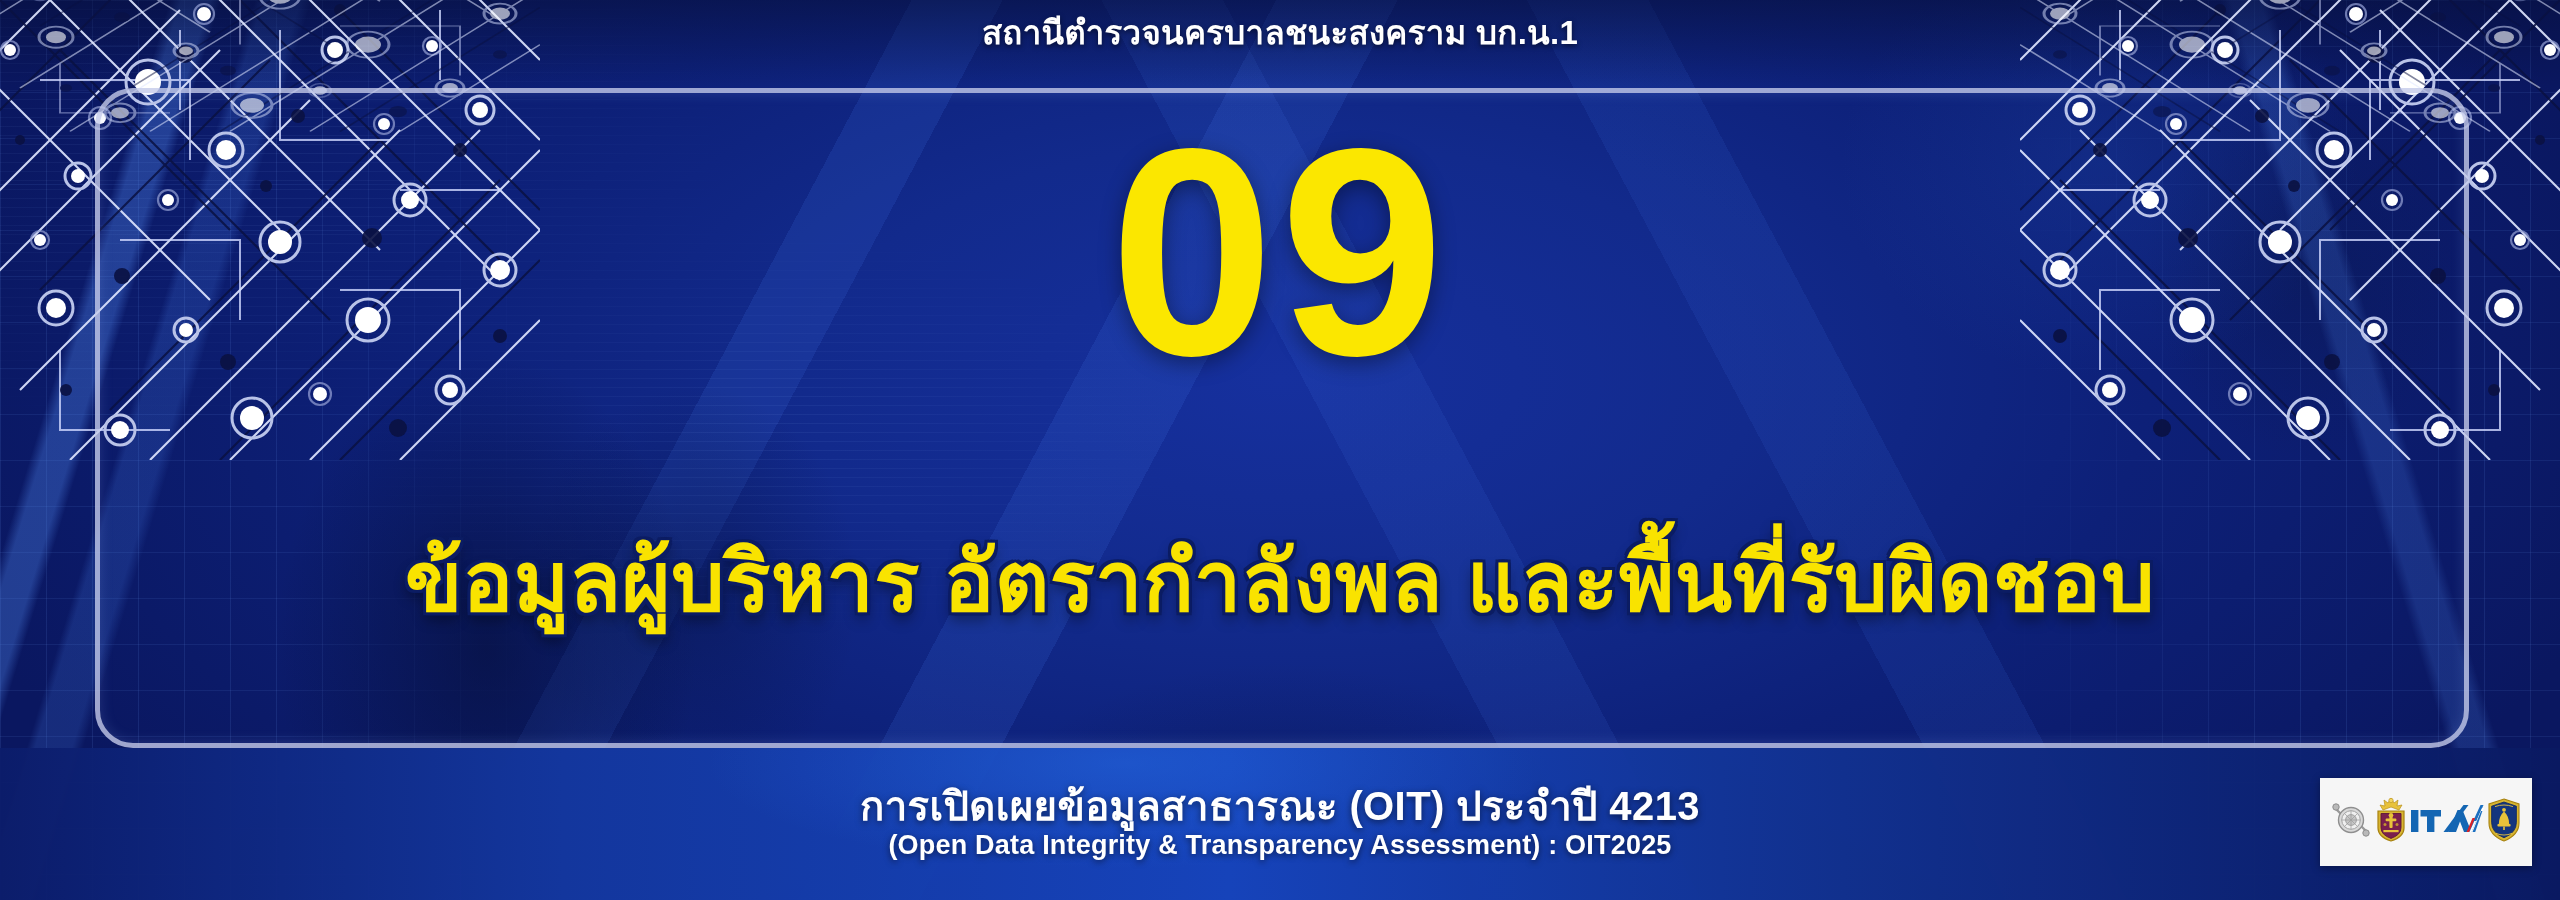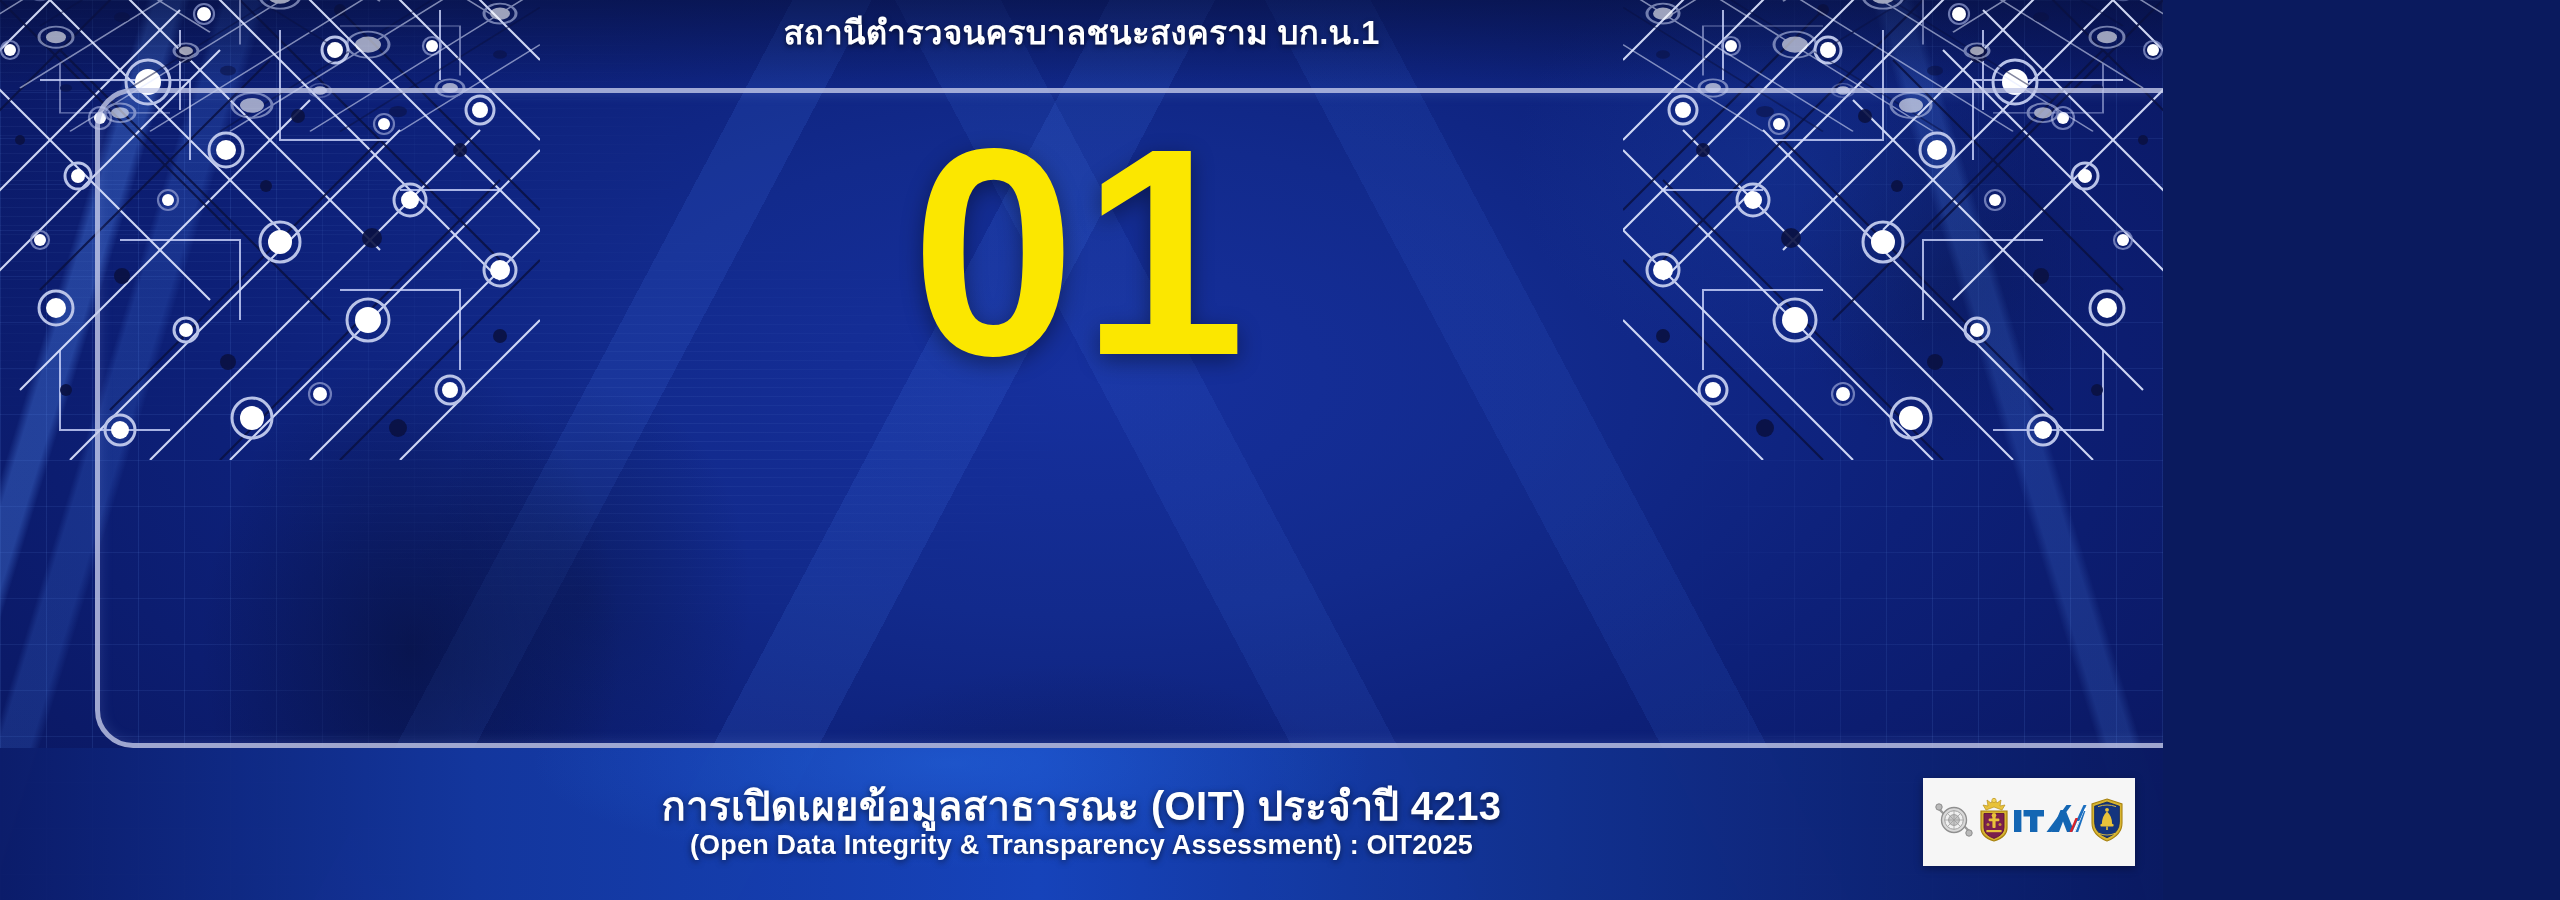--- a/index.html
+++ b/index.html
@@ -5,21 +5,21 @@
   * { margin:0; padding:0; box-sizing:border-box; }
   html,body{ background:#0a1a5e; }
   body{
     width:2560px; height:900px;
     font-family:"Liberation Sans","DejaVu Sans",sans-serif;
     overflow:hidden;
   }
 
   #banner{
     position:relative;
-    width:2163px; height:900px;
+    width:2560px; height:900px;
     overflow:hidden;
     background:
       radial-gradient(ellipse 1400px 700px at 50% 42%, #16309e 0%, #122a8c 34%, #0d2078 62%, #0a1760 100%);
   }
 
   
   .bg-layer{ position:absolute; inset:0; pointer-events:none; }
 
   
   .bg-grid{
@@ -282,21 +282,22 @@
       <g transform="translate(560,0) scale(-1,1)">
         <use href="#cnet"></use>
         <use href="#cnet" transform="translate(0,-150) scale(1,0.62)" opacity=".6"></use>
       </g>
     </svg>
   </span>
 
   <div id="frame"></div>
 
   <div id="station-name">สถานีตำรวจนครบาลชนะสงคราม บก.น.1</div>
-  <div id="big-number">01</div>
+  <div id="big-number">09</div>
+  <div id="main-title">ข้อมูลผู้บริหาร อัตรากำลังพล และพื้นที่รับผิดชอบ</div>
   <div id="oit-thai">การเปิดเผยข้อมูลสาธารณะ (OIT) ประจำปี 4213</div>
   <div id="oit-en">(Open Data Integrity &amp; Transparency Assessment) : OIT2025</div>
 
   <div id="ita-logo">
 
     <span class="emblem">
       <svg width="40" height="42" viewBox="0 0 40 42" aria-hidden="true">
         <path d="M4 9 L13 18 M36 33 L27 24" stroke="#9a9a9a" stroke-width="2.4" fill="none"></path>
         <circle cx="5" cy="8" r="3.2" fill="#b9b9b9" stroke="#8d8d8d" stroke-width="1"></circle>
         <circle cx="35" cy="34" r="3.2" fill="#b9b9b9" stroke="#8d8d8d" stroke-width="1"></circle>

